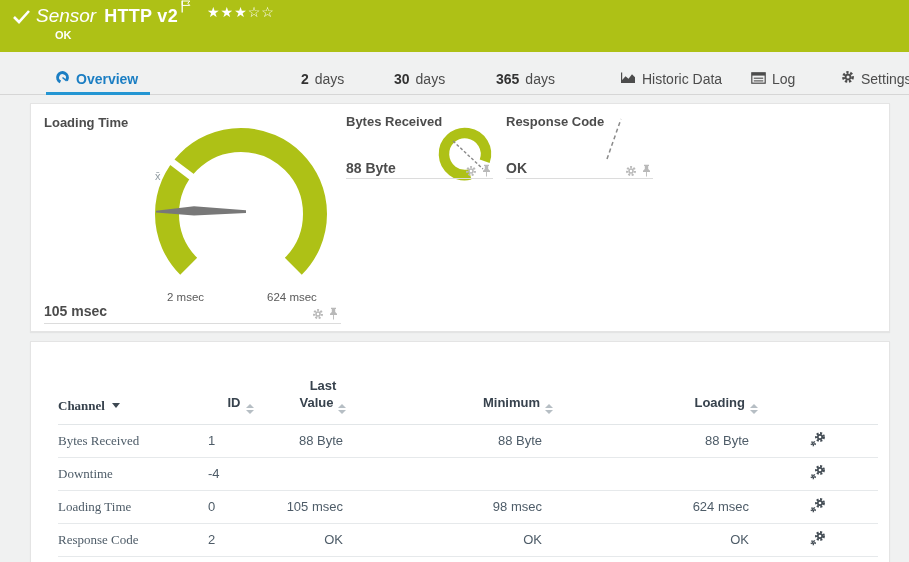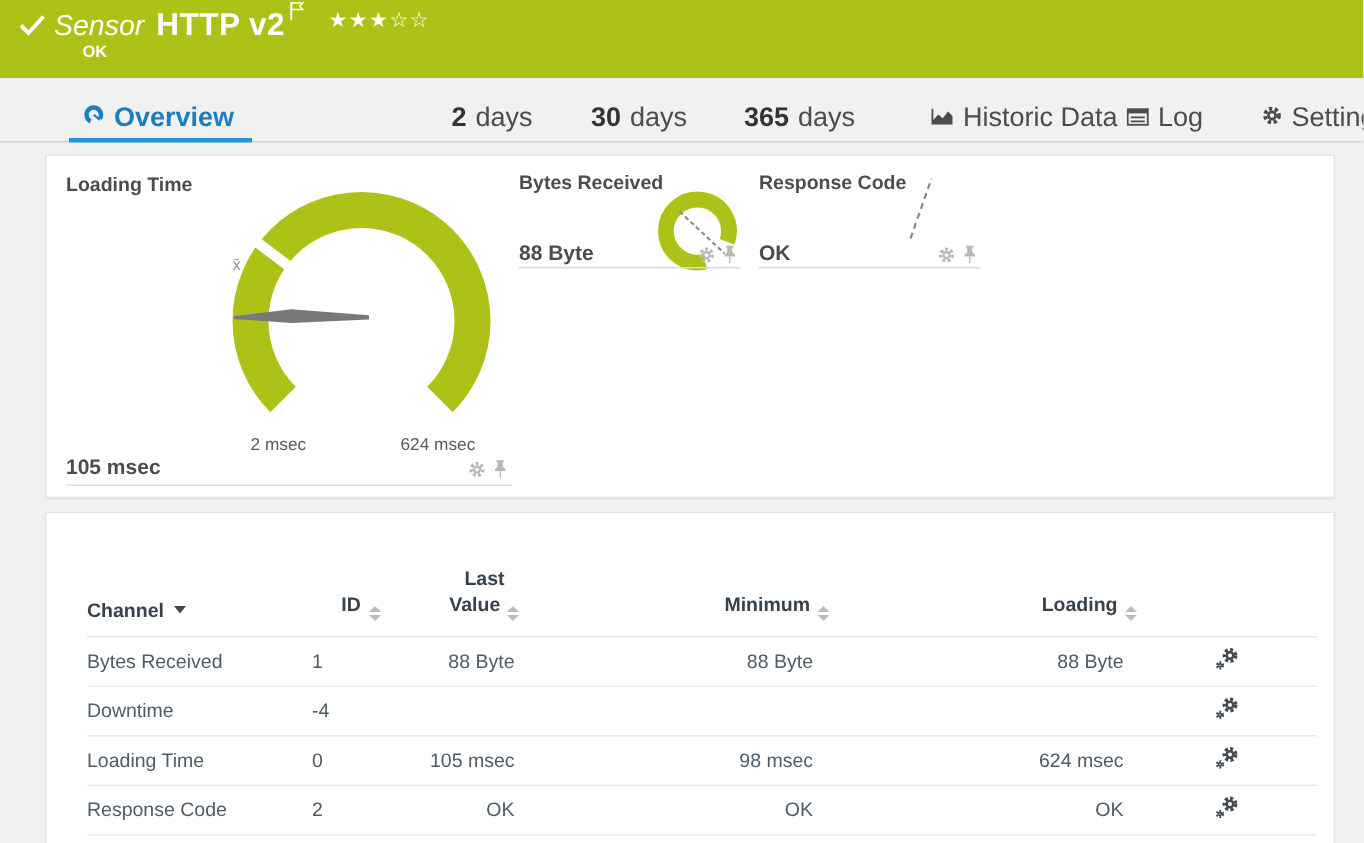--- a/index.html
+++ b/index.html
@@ -8,50 +8,50 @@
     position:relative; overflow:hidden;
     background:#f0f1f1;
     font-family:"Liberation Sans","DejaVu Sans",sans-serif;
     color:#4c4c4c;
   }
   
   .topbar { position:absolute; left:0; top:0; width:909px; height:52px; background:#aec116; }
   .topbar .check { position:absolute; left:12px; top:9px; }
   .titlerow { position:absolute; left:36px; top:5px; display:flex; align-items:baseline; color:#fff; }
   .sensor-kind { font-style:italic; font-size:19px; }
-  .sensor-name { font-weight:bold; font-size:21px; margin-left:8px; letter-spacing:.3px; }
+  .sensor-name { font-weight:bold; font-size:18px; margin-left:8px; letter-spacing:.3px; }
   .flag { margin-left:3px; position:relative; top:-9px; }
   .stars { margin-left:16px; position:relative; top:-5px; font-size:14px; letter-spacing:1px; color:#fff; cursor:pointer; }
   .status-ok { position:absolute; left:55px; top:29px; color:#fff; font-size:11px; font-weight:bold; }
 
   
   .tabbar { position:absolute; left:0; top:62px; width:909px; height:33px; border-bottom:1px solid #d6d6d6; }
   .tab { position:absolute; top:0; height:33px; display:flex; align-items:center; gap:6px;
-         font-size:18px; color:#4c4c4c; cursor:pointer; white-space:nowrap; }
+         font-size:14px; color:#4c4c4c; cursor:pointer; white-space:nowrap; }
   .tab b { color:#333; }
   .tab.active { color:#1b7ec3; font-weight:bold; }
   .tab .underline { position:absolute; left:-9px; right:-12px; bottom:0; height:3px; background:#2496d3; }
 
   
   .panel { position:absolute; background:#fff; border:1px solid #e4e4e4; box-shadow:0 1px 1px rgba(0,0,0,.05); }
   #panel-gauges { left:30px; top:103px; width:860px; height:229px; }
   #panel-table  { left:30px; top:341px; width:860px; height:240px; }
 
   .cell-title { position:absolute; font-size:13px; font-weight:bold; color:#4c4c4c; }
   .cell-value { position:absolute; font-size:14px; font-weight:bold; color:#4c4c4c; }
   .scale-label { position:absolute; font-size:11.5px; color:#5a5a5a; }
   .cell-underline { position:absolute; height:1px; background:#dcdcdc; }
   .cell-icons { position:absolute; display:flex; align-items:flex-end; gap:5px; }
 
   
   table.channels { position:absolute; left:27px; top:36px; width:820px; border-collapse:collapse; table-layout:fixed; }
   table.channels th { font-size:13px; color:#37424d; font-weight:bold; vertical-align:bottom;
                       padding:0 0 10px 0; border-bottom:1px solid #e2e6e8; }
   table.channels td { height:33px; font-size:13px; color:#4e5c68; border-bottom:1px solid #e6e9eb; }
-  .col-channel { width:150px; text-align:left; }
+  .col-channel { width:150px; text-align:left;font-family:Liberation Serif, serif; }
   .col-id      { width:65px;  padding-right:4px; }
   .col-last    { width:85px;  text-align:right; padding-right:15px; }
   .col-min     { width:195px; text-align:right; padding-right:11px; }
   .col-max     { width:205px; text-align:right; padding-right:9px; }
   .col-gear    { width:120px; text-align:center; }
   td.col-id, td.col-last, td.col-min, td.col-max { color:#50606d; }
   .lastvalue-head { width:62px; margin-left:auto; margin-right:4px; text-align:center; line-height:1.3; }
 
   .sort { display:inline-flex; flex-direction:column; gap:2px; margin-left:5px; vertical-align:-1px; cursor:pointer; }
   .sort i { width:0; height:0; border-left:4px solid transparent; border-right:4px solid transparent; }

